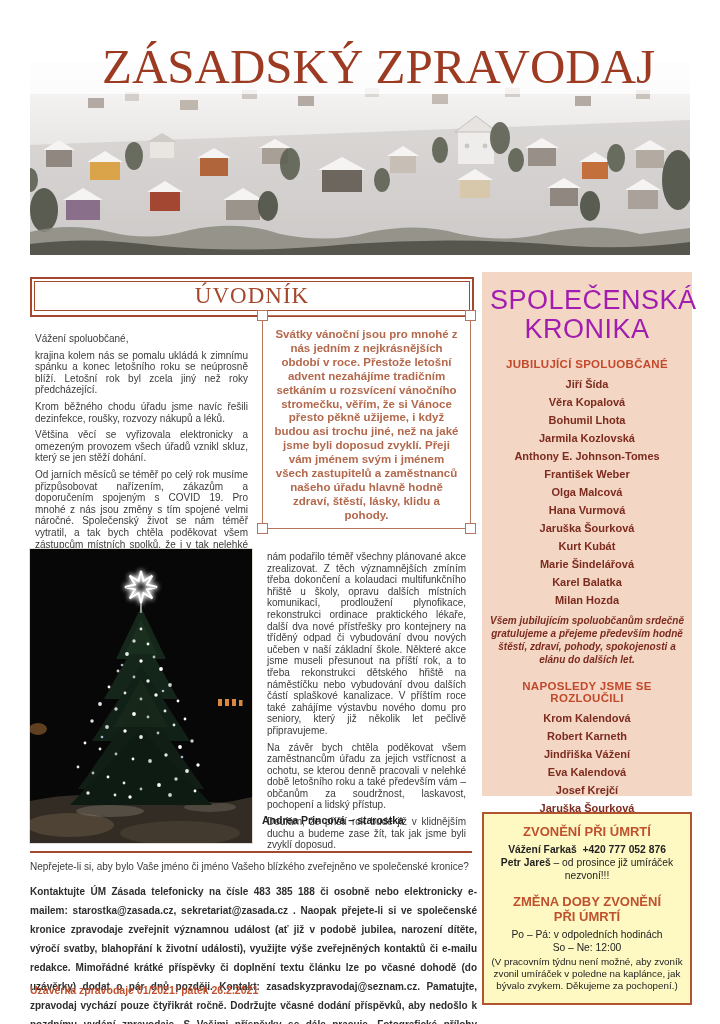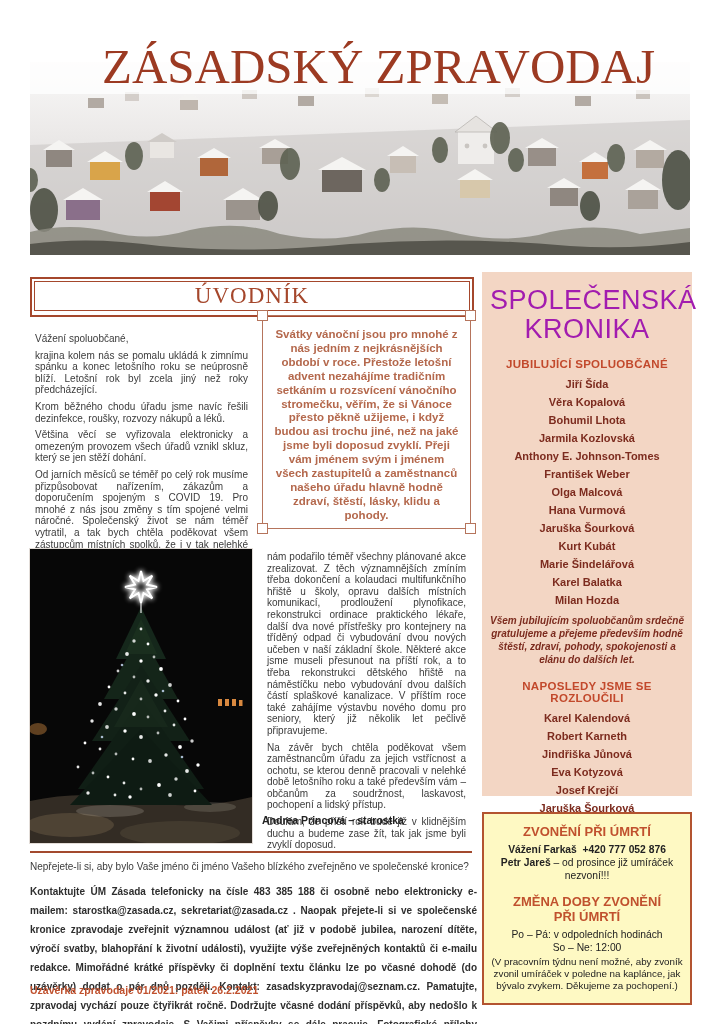--- a/index.html
+++ b/index.html
@@ -362,24 +362,24 @@
         <div class="name">Hana Vurmová</div>
         <div class="name">Jaruška Šourková</div>
         <div class="name">Kurt Kubát</div>
         <div class="name">Marie Šindelářová</div>
         <div class="name">Karel Balatka</div>
         <div class="name">Milan Hozda</div>
       </div>
     <div class="note">Všem jubilujícím spoluobčanům srdečně gratulujeme a přejeme především hodně štěstí, zdraví, pohody, spokojenosti a elánu do dalších let.</div>
     <div class="sec-heading" style="margin-top:14px;">NAPOSLEDY JSME SE ROZLOUČILI</div>
     <div class="name-list">
-        <div class="name">Karel Kalendová</div>
+        <div class="name">Krom Kalendová</div>
         <div class="name">Robert Karneth</div>
-        <div class="name">Jindřiška Jůnová</div>
-        <div class="name">Eva Kotyzová</div>
+        <div class="name">Jindřiška Vážení</div>
+        <div class="name">Eva Kalendová</div>
         <div class="name">Josef Krejčí</div>
         <div class="name">Jaruška Šourková</div>
       </div>
     <div class="note">Zarmouceným pozůstalým upřímnou soustrast.</div>
   </div>
 
   <div class="bells-box">
     <div class="bells-heading">ZVONĚNÍ PŘI ÚMRTÍ</div>
     <div class="bells-line">
       <span class="b">Vážení Farkaš</span>&nbsp;

